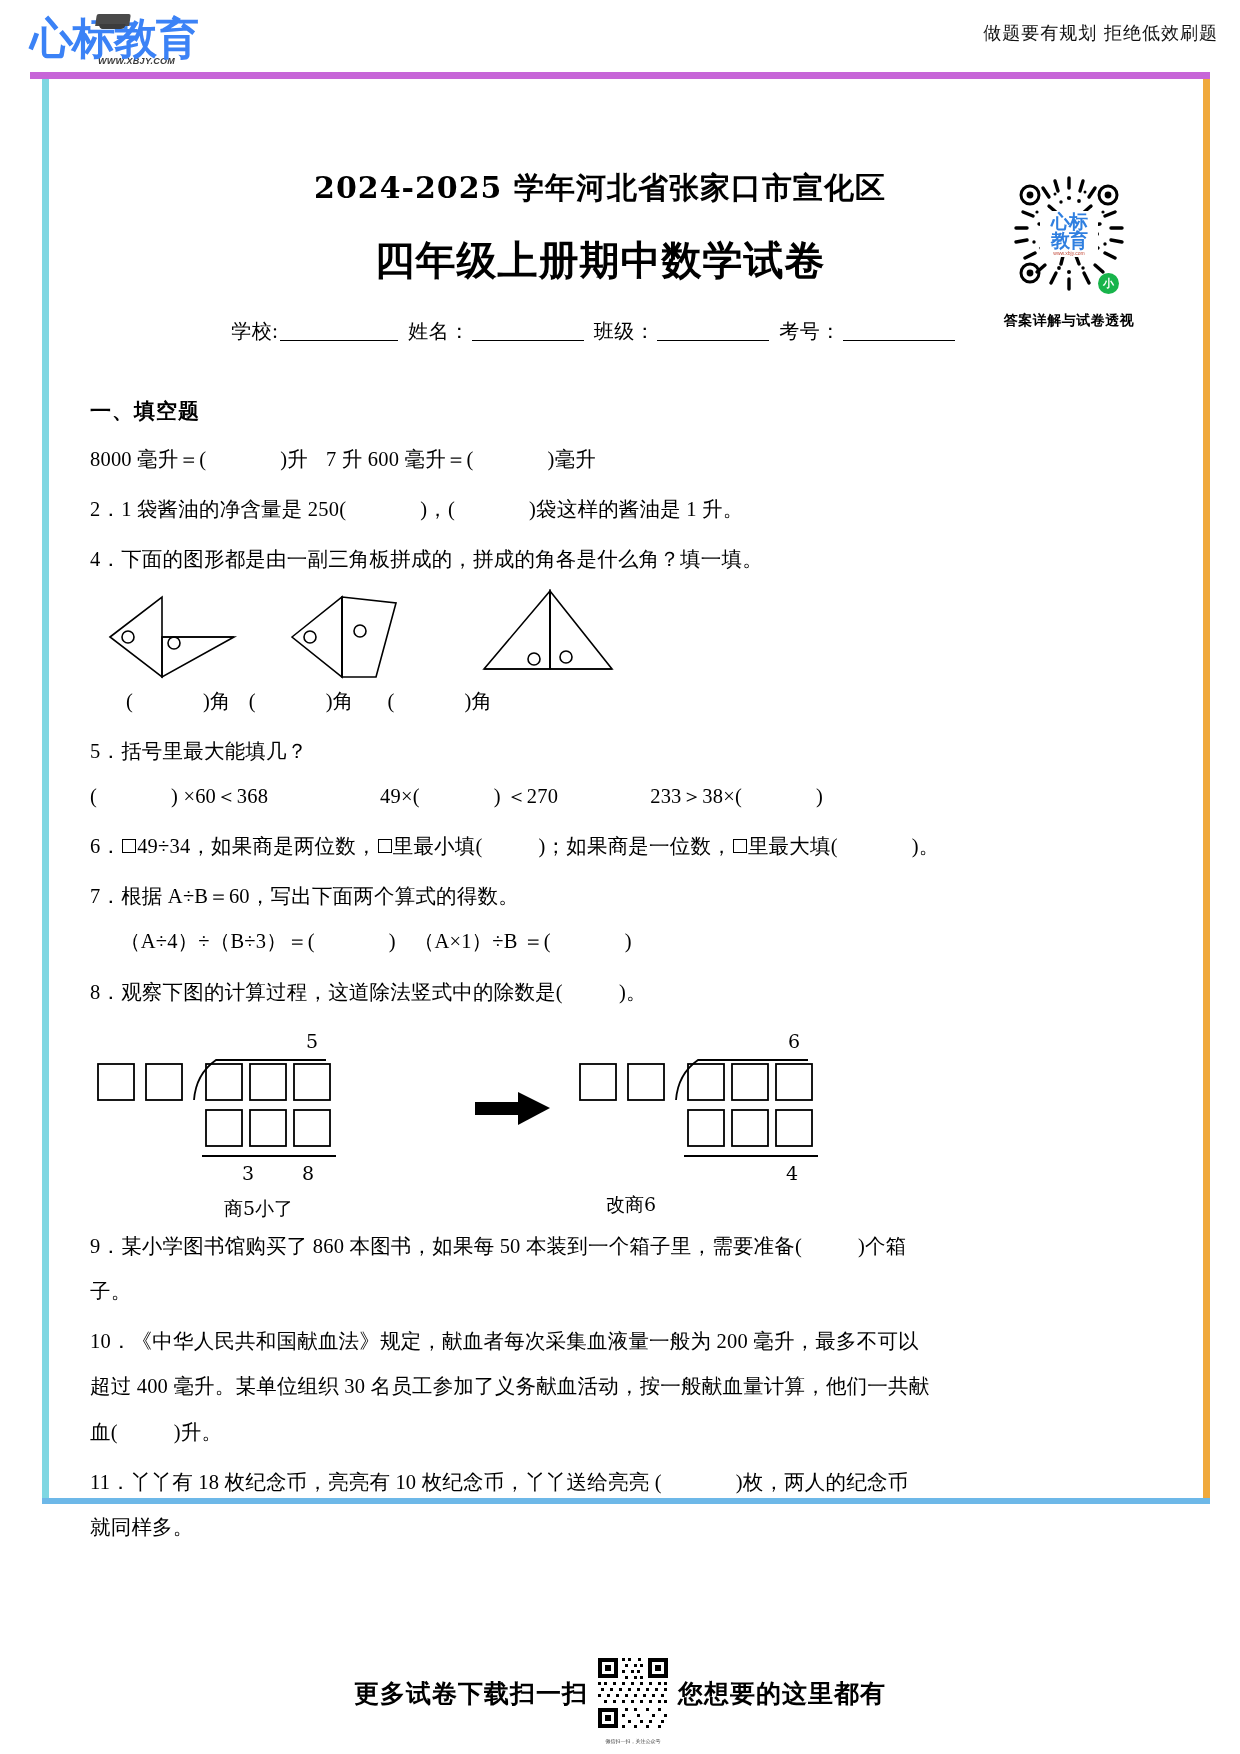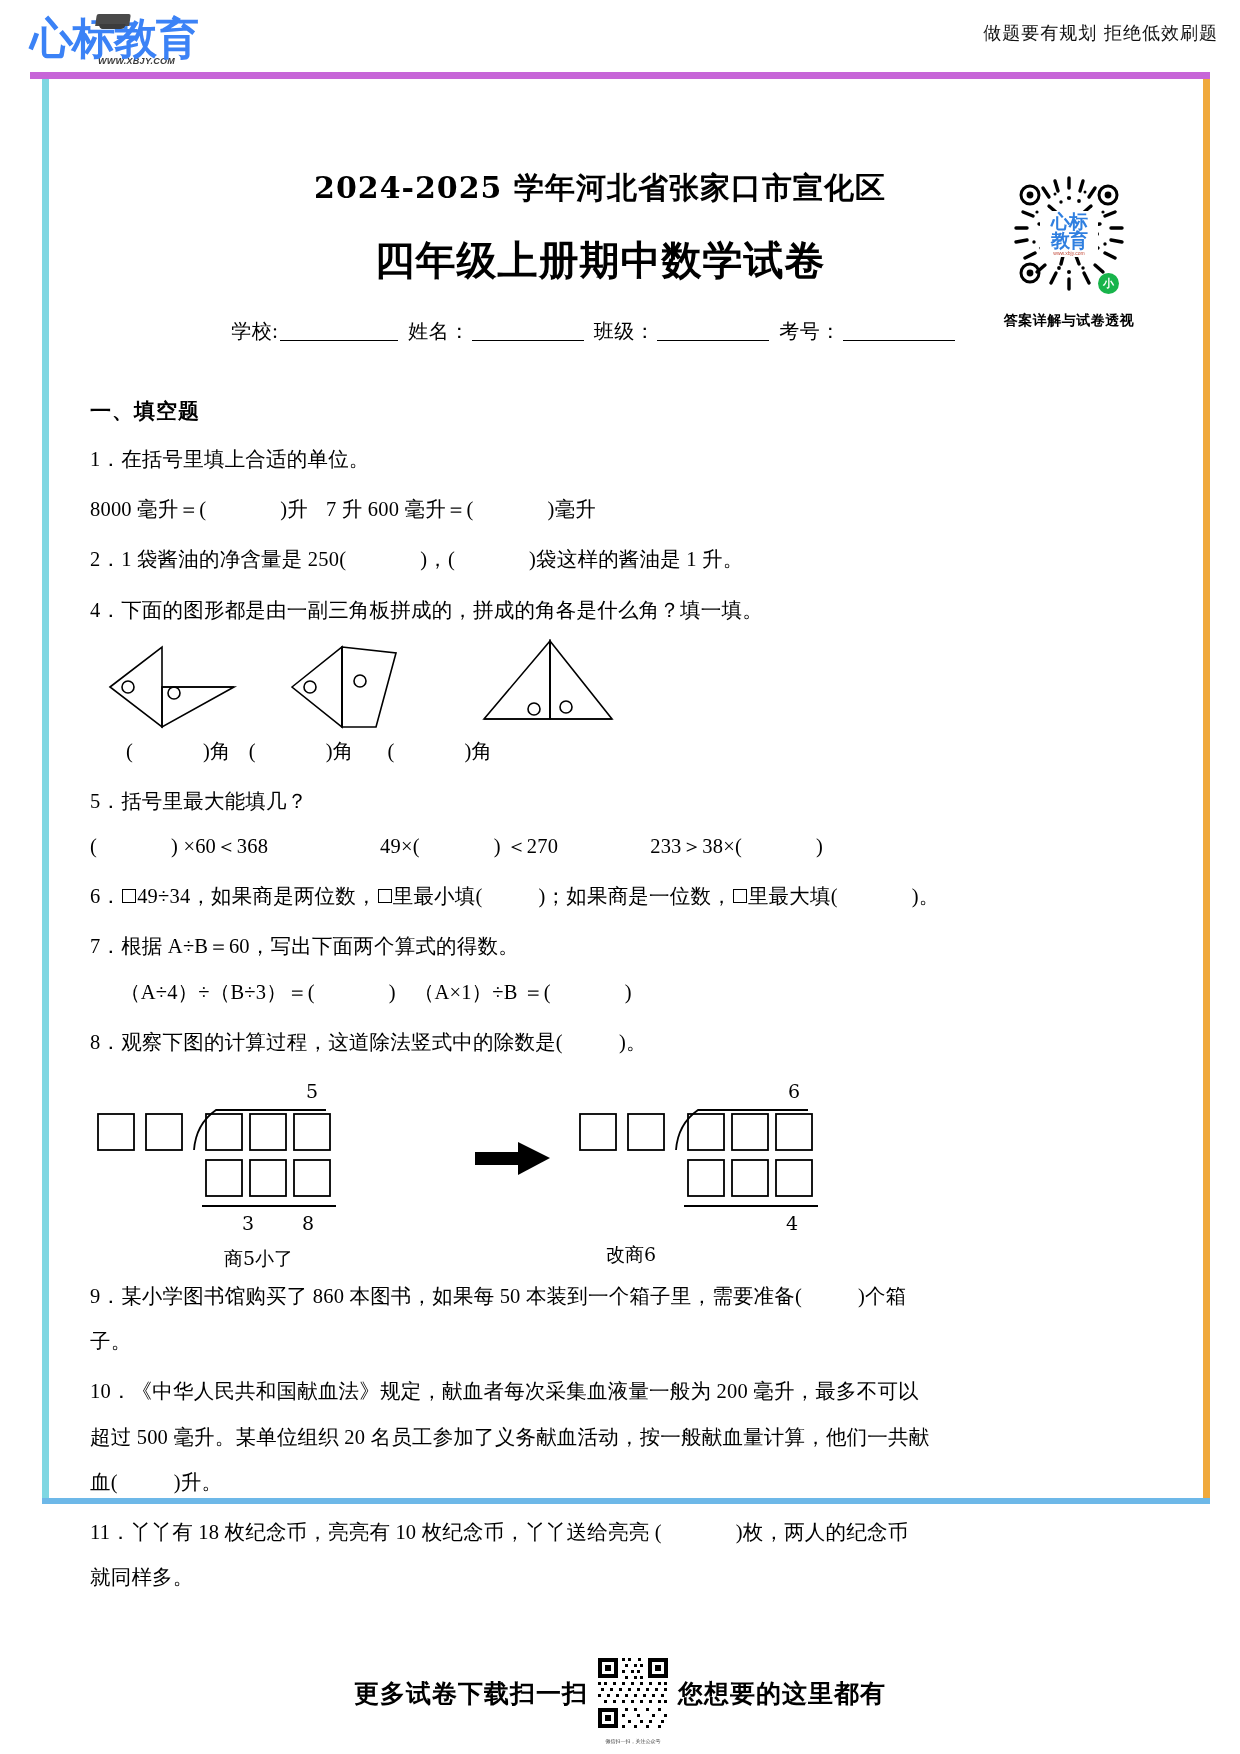--- a/index.html
+++ b/index.html
@@ -399,21 +399,20 @@
       <div class="doc-title-1">2024-2025 学年河北省张家口市宣化区</div>
       <div class="doc-title-2">四年级上册期中数学试卷</div>
     </div>
 
     <div class="info-line">
       <span>学校:</span><span class="blank"></span><span>姓名：</span><span class="blank sm"></span><span>班级：</span><span class="blank sm"></span><span>考号：</span><span class="blank sm"></span>
     </div>
 
     <div class="section-head">一、填空题</div>
 
-    <div class="q">1．在括号里填上合适的单位。</div>
     <div class="q">
       <span>8000 毫升＝(</span><span class="gap-lg"></span><span>)升</span><span class="sp"></span><span>7 升 600 毫升＝(</span><span class="gap-lg"></span><span>)毫升</span>
     </div>
 
     <div class="q">
       <span>2．1 袋酱油的净含量是 250(</span><span class="gap-lg"></span><span>)，(</span><span class="gap-lg"></span><span>)袋这样的酱油是 1 升。</span>
     </div>
 
 
     <div class="q tight">4．下面的图形都是由一副三角板拼成的，拼成的角各是什么角？填一填。</div>
@@ -514,21 +513,21 @@
       <div class="div-label" style="left:696px; top:136px;">4</div>
       <div class="div-label" style="left:516px; top:166px;">改商6</div>
     </div>
 
     <div class="q tight">
       <span>9．某小学图书馆购买了 860 本图书，如果每 50 本装到一个箱子里，需要准备(</span><span class="gap-md"></span><span>)个箱</span>
     </div>
     <div class="q">子。</div>
 
     <div class="q tight">10．《中华人民共和国献血法》规定，献血者每次采集血液量一般为 200 毫升，最多不可以</div>
-    <div class="q tight">超过 500 毫升。某单位组织 20 名员工参加了义务献血活动，按一般献血量计算，他们一共献</div>
+    <div class="q tight">超过 400 毫升。某单位组织 30 名员工参加了义务献血活动，按一般献血量计算，他们一共献</div>
     <div class="q">
       <span>血(</span><span class="gap-md"></span><span>)升。</span>
     </div>
 
     <div class="q tight">
       <span>11．丫丫有 18 枚纪念币，亮亮有 10 枚纪念币，丫丫送给亮亮 (</span><span class="gap-lg"></span><span>)枚，两人的纪念币</span>
     </div>
     <div class="q">就同样多。</div>
 
   </div>

